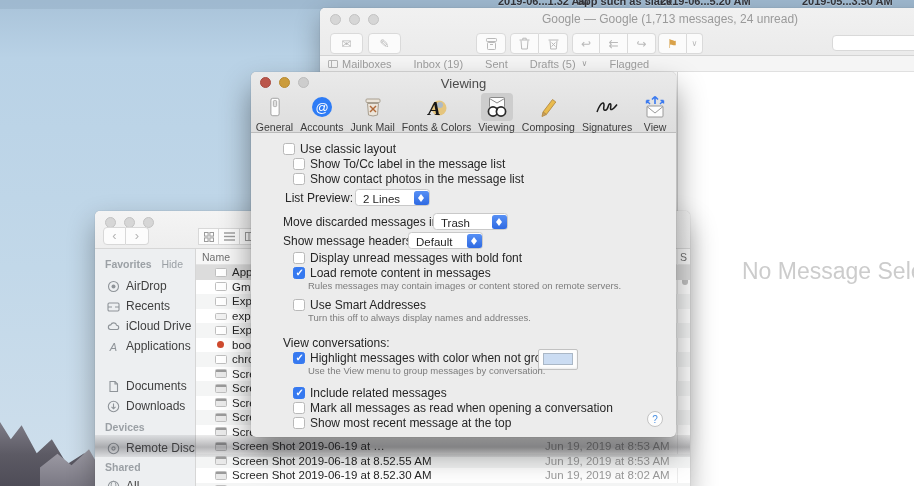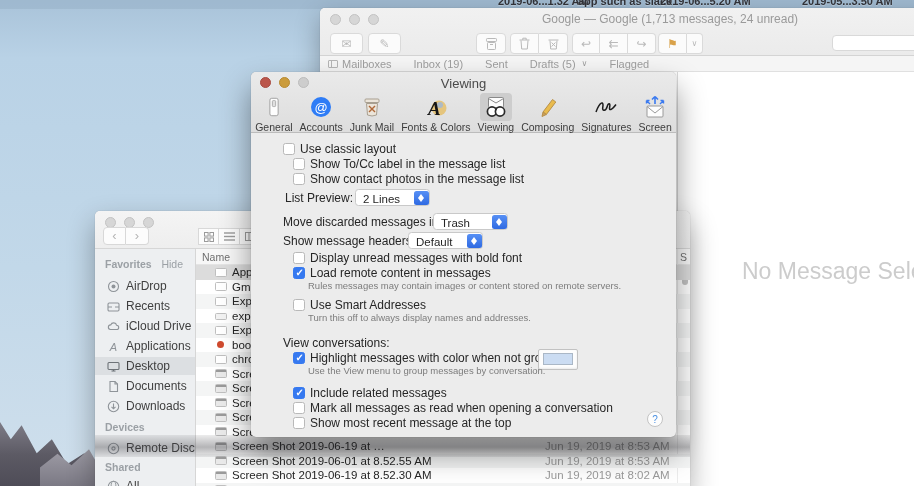--- a/index.html
+++ b/index.html
@@ -321,30 +321,20 @@
       <span>iCloud Drive</span>
     </div>
     <div class="side-item" style="top:88px">
       <span class="sicon">
           <svg width="13" height="13" viewBox="0 0 13 13">
             <text x="6.5" y="11" text-anchor="middle" font-size="11" fill="#8f9499" font-style="italic">A</text>
           </svg>
         </span>
       <span>Applications</span>
     </div>
-    <div class="side-item sel" style="top:108px">
-      <span class="sicon">
-          <svg width="13" height="13" viewBox="0 0 13 13">
-            <rect x="1" y="2.5" width="11" height="7" rx="1" fill="none" stroke="#6e7378" stroke-width="1.1"></rect>
-            <line x1="4.5" y1="11" x2="8.5" y2="11" stroke="#6e7378" stroke-width="1.1"></line>
-            <line x1="6.5" y1="9.5" x2="6.5" y2="11" stroke="#6e7378" stroke-width="1.1"></line>
-          </svg>
-        </span>
-      <span>Desktop</span>
-    </div>
     <div class="side-item" style="top:128px">
       <span class="sicon">
           <svg width="13" height="13" viewBox="0 0 13 13">
             <path d="M3 1.5 h5 l2.5 2.5 v7.5 h-7.5 Z" fill="none" stroke="#8f9499" stroke-width="1.1"></path>
             <path d="M8 1.5 v2.5 h2.5" fill="none" stroke="#8f9499" stroke-width="1.1"></path>
           </svg>
         </span>
       <span>Documents</span>
     </div>
     <div class="side-item" style="top:148px">
@@ -437,21 +427,21 @@
         <span class="ficon shot"></span>
         <span class="fname">Screen Shot 2019-06-19 at …</span>
       </div>
     <div class="frow" style="top:190px">
         <span class="ficon shot"></span>
         <span class="fname">Screen Shot 2019-06-19 at …</span>
         <span class="fdate">Jun 19, 2019 at 8:53 AM</span>
       </div>
     <div class="frow stripe" style="top:204.5px">
         <span class="ficon shot"></span>
-        <span class="fname">Screen Shot 2019-06-01 at 8.52.55 AM</span>
+        <span class="fname">Screen Shot 2019-06-18 at 8.52.55 AM</span>
         <span class="fdate">Jun 19, 2019 at 8:53 AM</span>
       </div>
     <div class="frow" style="top:219px">
         <span class="ficon shot"></span>
         <span class="fname">Screen Shot 2019-06-19 at 8.52.30 AM</span>
         <span class="fdate">Jun 19, 2019 at 8:02 AM</span>
       </div>
     <div class="frow stripe" style="top:233.5px">
         <span class="ficon shot"></span>
         <span class="fname">Screen Shot 2019-06-19 at 8.51.47 AM</span>
@@ -542,21 +532,21 @@
       <div class="tab">
         <span class="ticon">
             <svg width="26" height="26" viewBox="0 0 26 26">
               <rect x="5" y="12" width="16" height="11" rx="1" fill="#fdfdfd" stroke="#9a9a9a"></rect>
               <path d="M5 12.5 L13 19 L21 12.5" fill="none" stroke="#9a9a9a"></path>
               <path d="M13 10 V2.5 M13 2.5 L10 5.5 M13 2.5 L16 5.5" fill="none" stroke="#3a7af0" stroke-width="1.6"></path>
               <path d="M8 10 L4.5 6.5 M4.5 6.5 h3 M4.5 6.5 v3" fill="none" stroke="#3a7af0" stroke-width="1.4"></path>
               <path d="M18 10 L21.5 6.5 M21.5 6.5 h-3 M21.5 6.5 v3" fill="none" stroke="#3a7af0" stroke-width="1.4"></path>
             </svg>
           </span>
-        <span class="tlabel">Screen</span>
+        <span class="tlabel">View</span>
       </div>
     </div>
   </div>
 
   <div class="prow" style="left:32px;top:70px">
       <span class="cb"></span>
       <span>Use classic layout</span>
     </div>
   <div class="prow" style="left:42px;top:85px">
       <span class="cb"></span>

